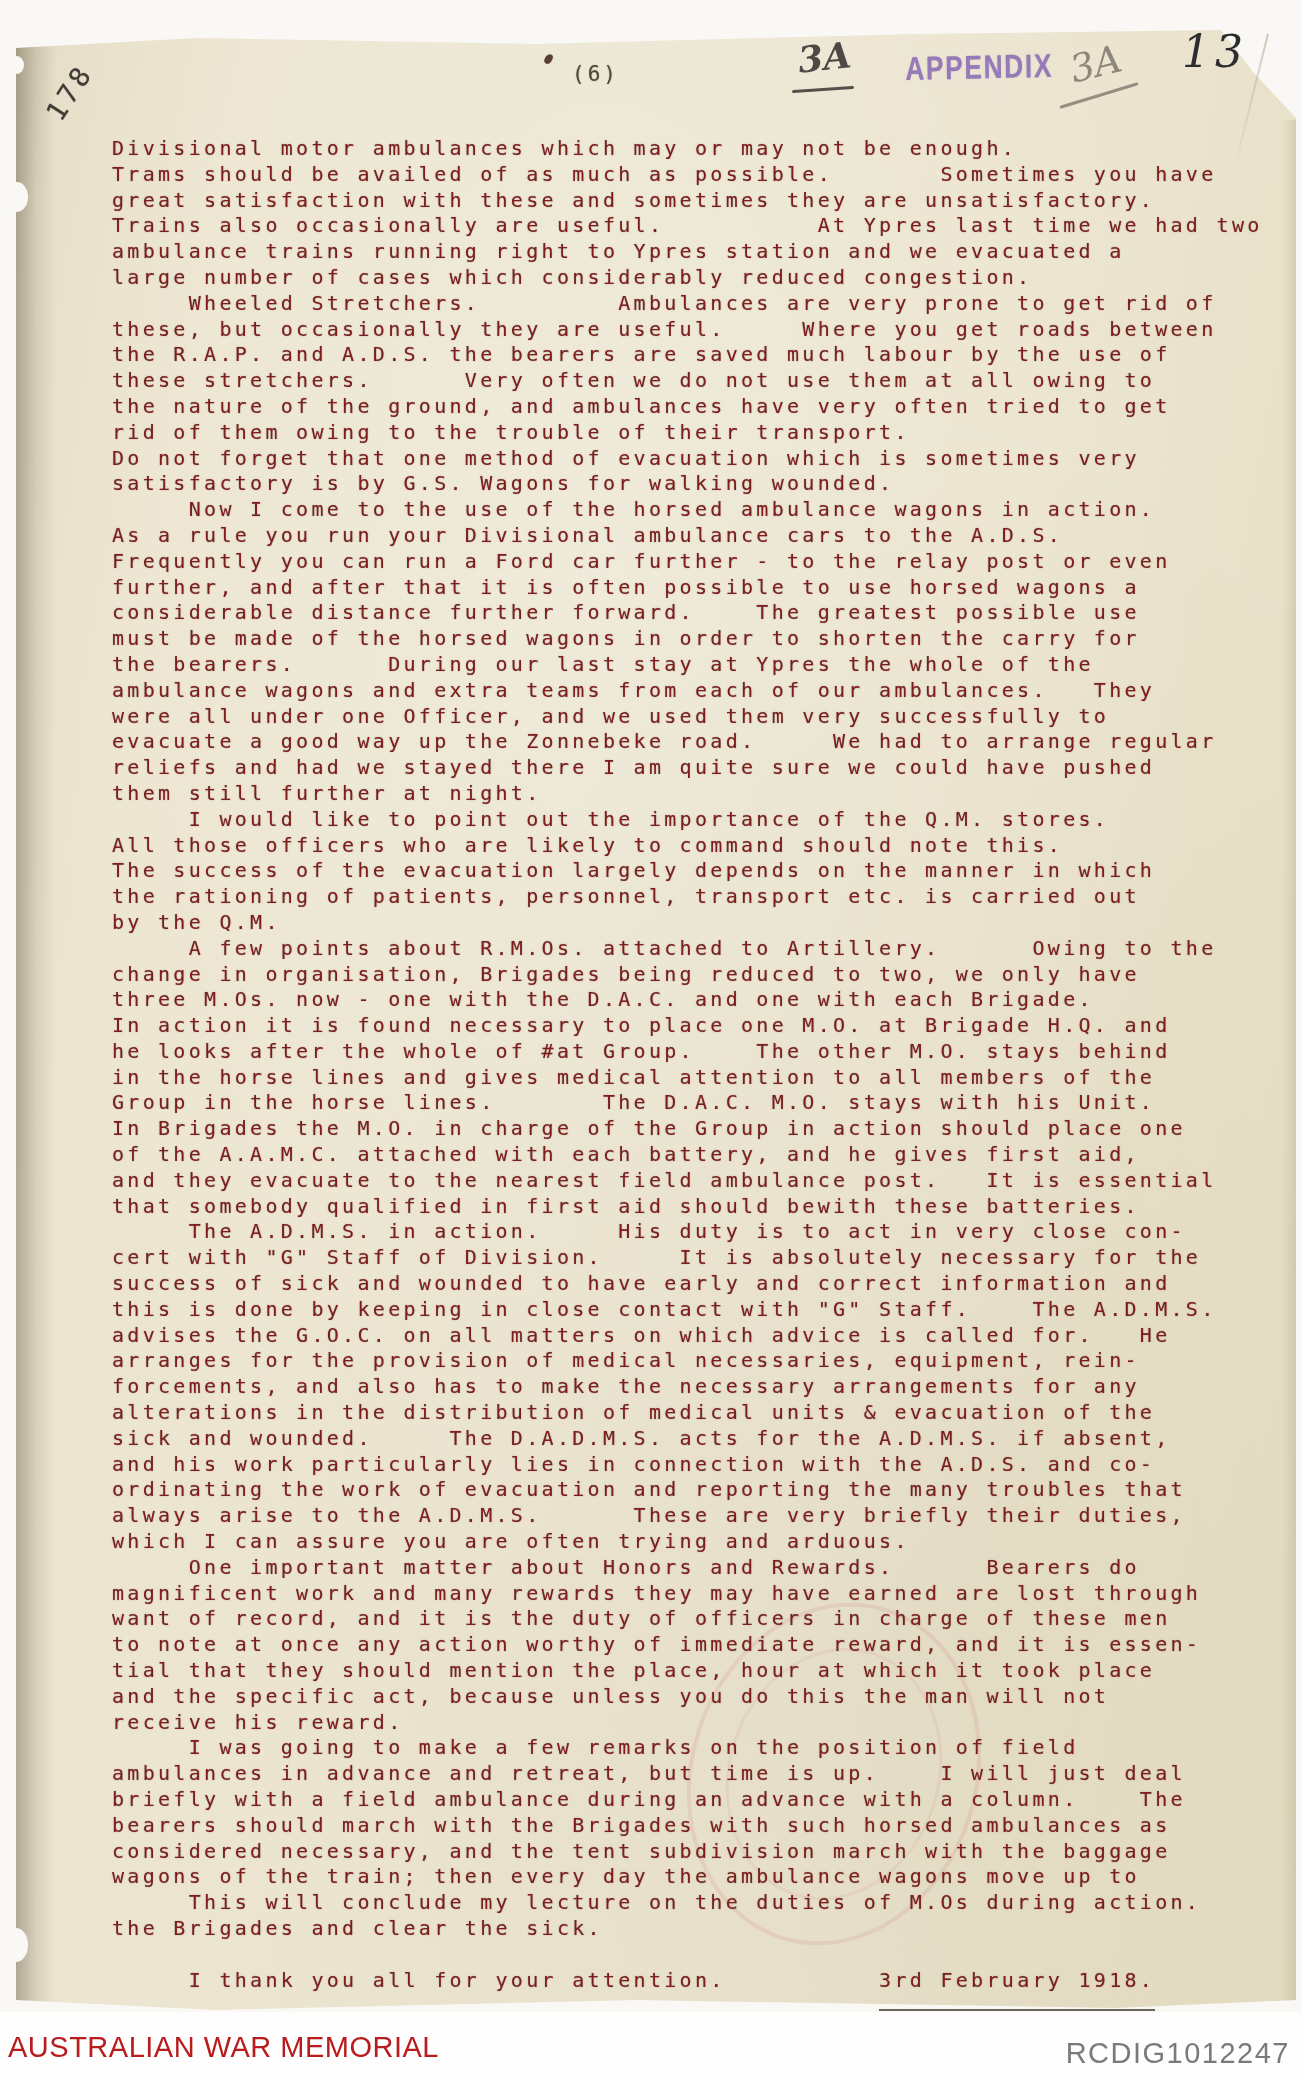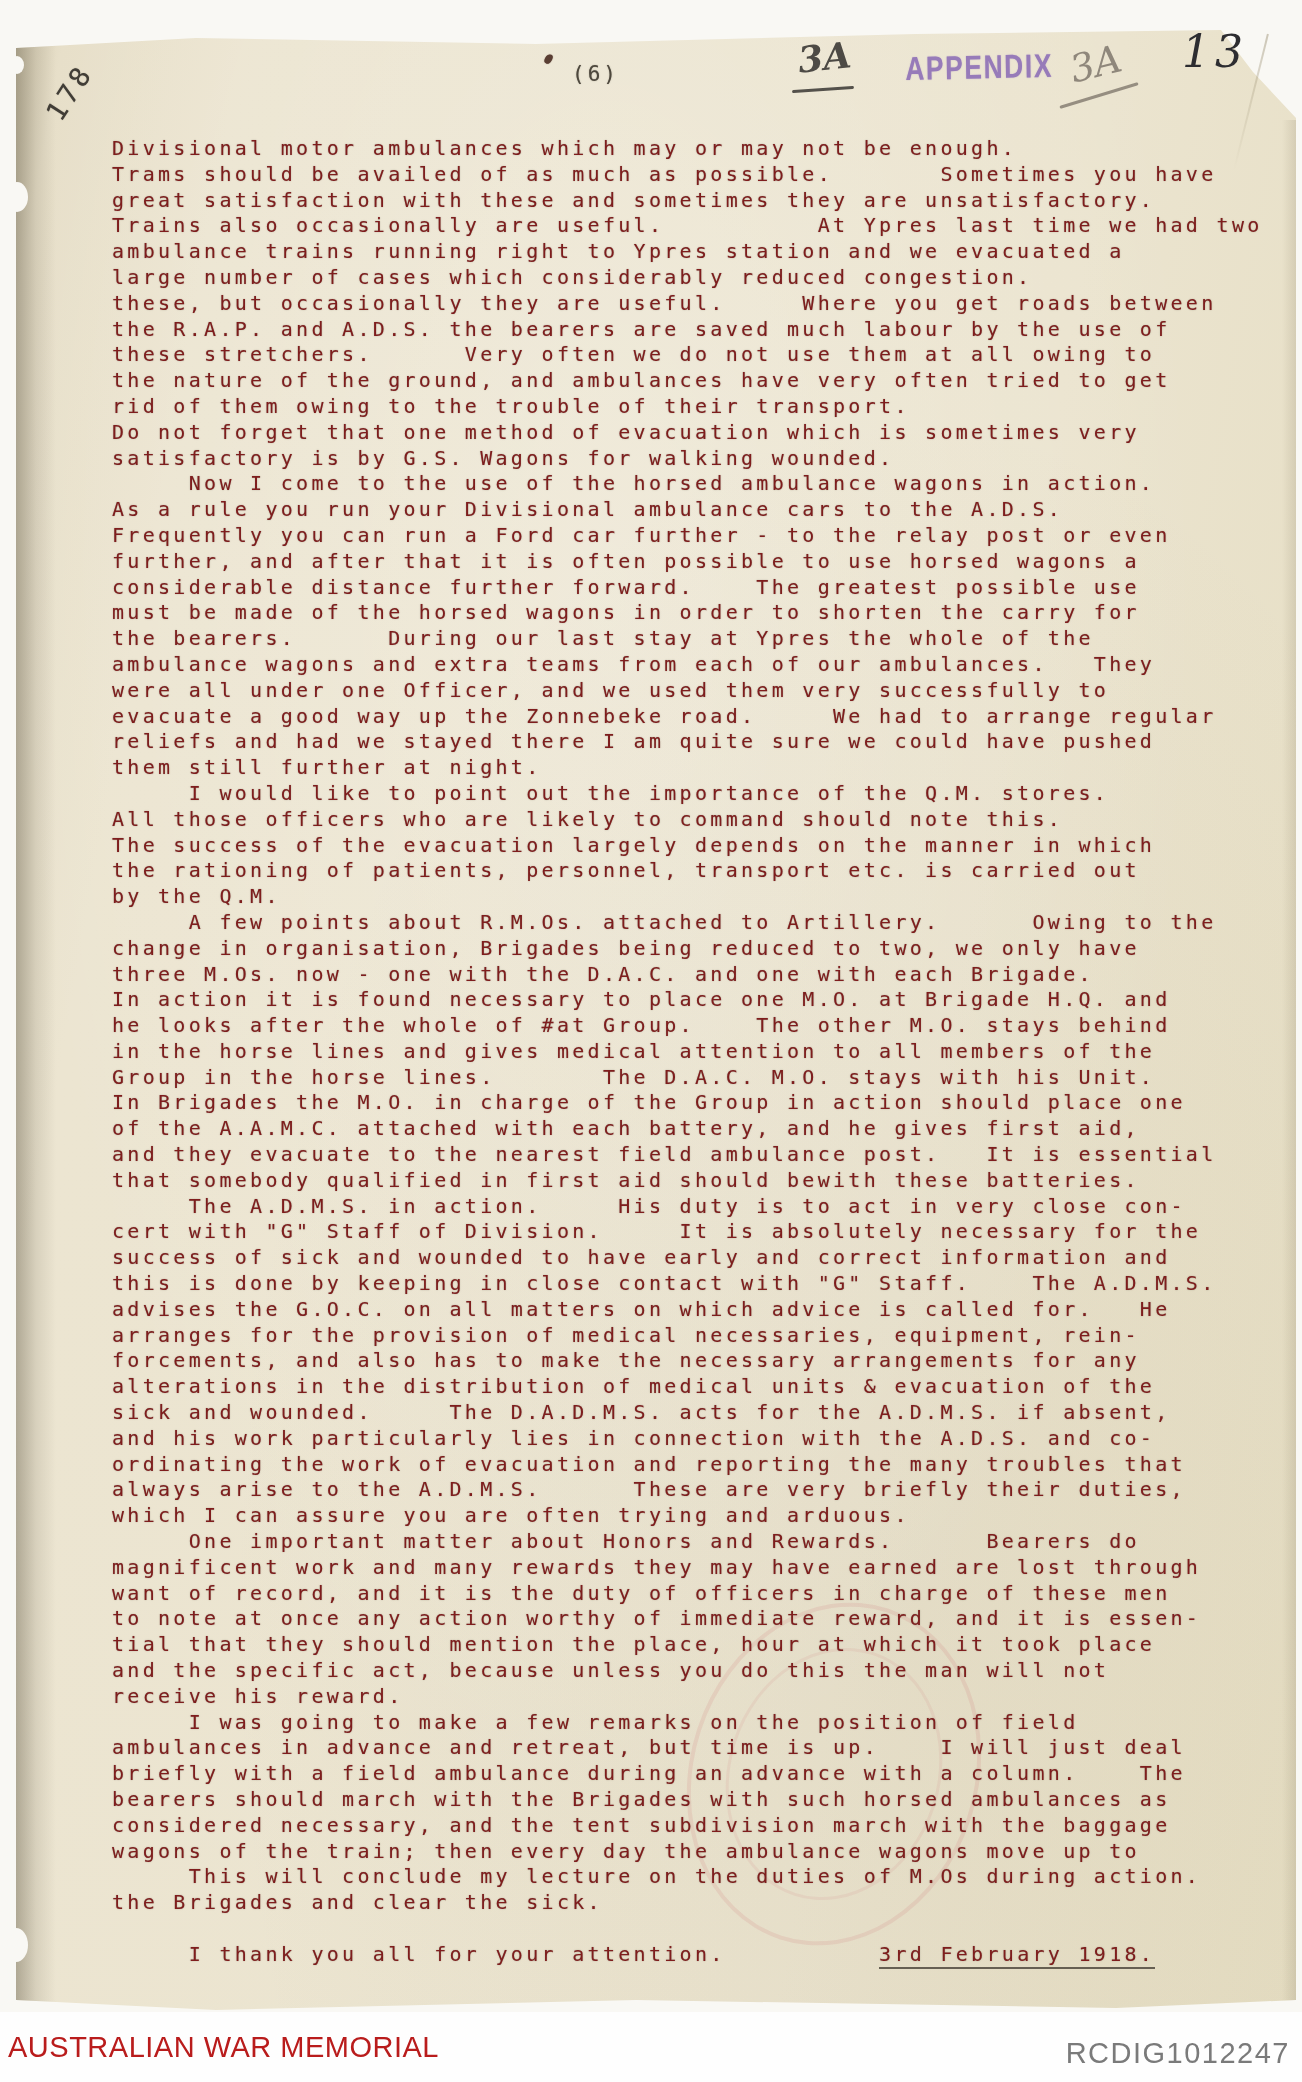--- a/index.html
+++ b/index.html
@@ -55,21 +55,21 @@
   
   .text-block {
     position:absolute; left:112px; top:136px;
     font-family:"DejaVu Sans Mono", monospace;
     font-size:20px; letter-spacing:3.3px; line-height:25.8px;
     color:#7f1d1d; text-shadow:0 0 1.2px rgba(78,72,61,.55);
   }
   .line { white-space:pre; height:25.8px; }
   .closing-line { margin-top:25.8px; white-space:pre; }
   .date-underlined {
-    border-bottom:2.5px solid rgba(70,64,54,.8); padding-bottom:1px;
+    border-bottom:2.5px solid rgba(70,64,54,.8); padding-bottom:17px;
   }
   
   .typed-page-num {
     position:absolute; left:572px; top:62px;
     font-family:"DejaVu Sans Mono", monospace; font-size:21px; letter-spacing:3px;
     color:#4e483d; text-shadow:0 0 1.2px rgba(78,72,61,.55);
   }
   .folio-178 {
     position:absolute; left:14px; top:52px; width:110px; height:80px;
     display:flex; align-items:center; justify-content:center;
@@ -139,20 +139,21 @@
 <div class="printed-13">13</div>
 
 <div class="text-block">
   <div>
       <div class="line">Divisional motor ambulances which may or may not be enough.</div>
       <div class="line">Trams should be availed of as much as possible.       Sometimes you have</div>
       <div class="line">great satisfaction with these and sometimes they are unsatisfactory.</div>
       <div class="line">Trains also occasionally are useful.          At Ypres last time we had two</div>
       <div class="line">ambulance trains running right to Ypres station and we evacuated a</div>
       <div class="line">large number of cases which considerably reduced congestion.</div>
+      <div class="line">     Wheeled Stretchers.         Ambulances are very prone to get rid of</div>
       <div class="line">these, but occasionally they are useful.     Where you get roads between</div>
       <div class="line">the R.A.P. and A.D.S. the bearers are saved much labour by the use of</div>
       <div class="line">these stretchers.      Very often we do not use them at all owing to</div>
       <div class="line">the nature of the ground, and ambulances have very often tried to get</div>
       <div class="line">rid of them owing to the trouble of their transport.</div>
       <div class="line">Do not forget that one method of evacuation which is sometimes very</div>
       <div class="line">satisfactory is by G.S. Wagons for walking wounded.</div>
       <div class="line">     Now I come to the use of the horsed ambulance wagons in action.</div>
       <div class="line">As a rule you run your Divisional ambulance cars to the A.D.S.</div>
       <div class="line">Frequently you can run a Ford car further - to the relay post or even</div>

